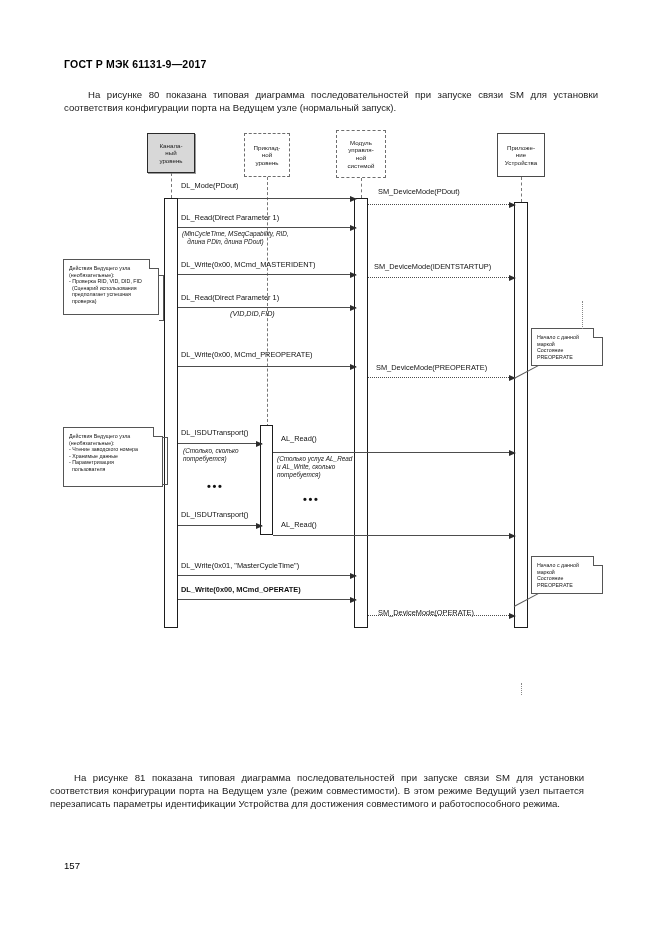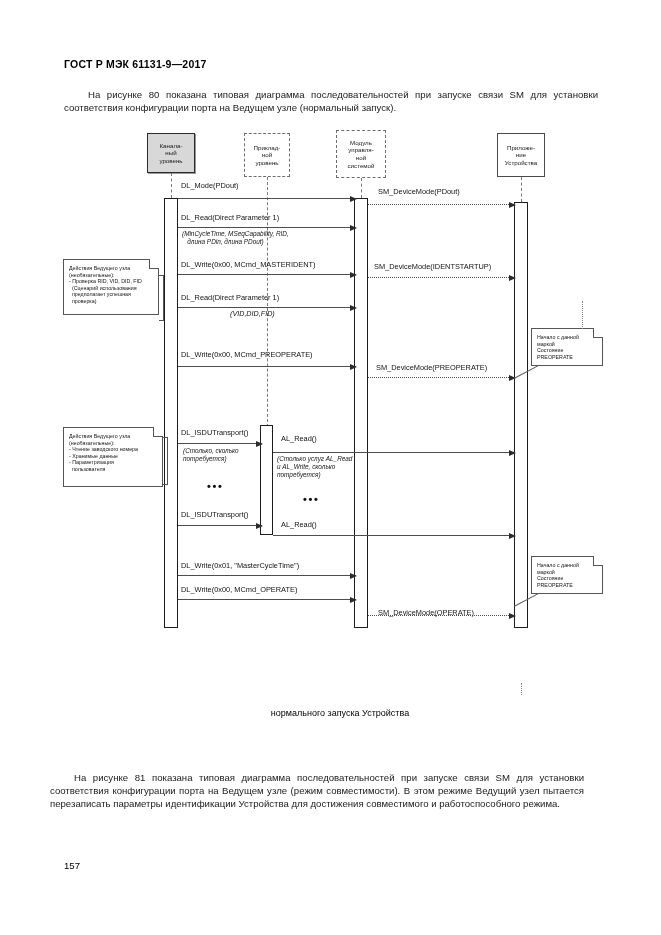--- a/index.html
+++ b/index.html
@@ -270,21 +270,21 @@
 
     <div class="mlabel" style="left:181px; top:385px;">DL_ISDUTransport()</div>
     <div class="msg" style="left:178px; top:400px; width:84px;"></div>
 
     <div class="mlabel" style="left:281px; top:395px;">AL_Read()</div>
     <div class="msg" style="left:273px; top:410px; width:242px;"></div>
 
     <div class="mlabel" style="left:181px; top:436px;">DL_Write(0x01, "MasterCycleTime")</div>
     <div class="msg" style="left:178px; top:450px; width:178px;"></div>
 
-    <div class="mlabel" style="left:181px; top:460px;">DL_Write(0x00, MCmd_OPERATE)</div>
+    <div class="mlabel" style="left:181px; top:460px;font-weight:bold;">DL_Write(0x00, MCmd_OPERATE)</div>
     <div class="msg" style="left:178px; top:474px; width:178px;"></div>
 
     <div class="mlabel" style="left:378px; top:475px;margin-top:8px;">SM_DeviceMode(OPERATE)</div>
     <div class="msg dotted" style="left:368px; top:490px; width:147px;"></div>
 
     <div class="note" style="left:63px; top:134px; width:96px; height:56px;">
       <span class="fold"></span>
       <span class="note-line">Действия Ведущего узла</span>
       <span class="note-line">(необязательные):</span>
       <span class="note-line">- Проверка RID, VID, DID, FID</span>
@@ -321,21 +321,20 @@
       <span class="note-line">маркой</span>
       <span class="note-line">Состояние</span>
       <span class="note-line">PREOPERATE</span>
     </div>
     <div class="leader" style="left:514px; top:481px; width:28px; transform:rotate(-28deg);"></div>
 
     <div class="vdots" style="left:521px; top:558px; height:12px;"></div>
   </div>
 
   <div class="caption">
-    <div>нормального запуска Устройства</div>
   </div>
 
   <div class="para" id="para-a"><span class="ind"></span><span>На рисунке 81 показана типовая диаграмма последовательностей при запуске связи SM для установки соответствия конфигурации порта на Ведущем узле (режим совместимости). В этом режиме Ведущий узел пытается перезаписать параметры идентификации Устройства для достижения совместимого и работоспособного режима.</span></div>
 
 
   <div class="pagenum">157</div>
 
 </div>
 
 </body></html>

